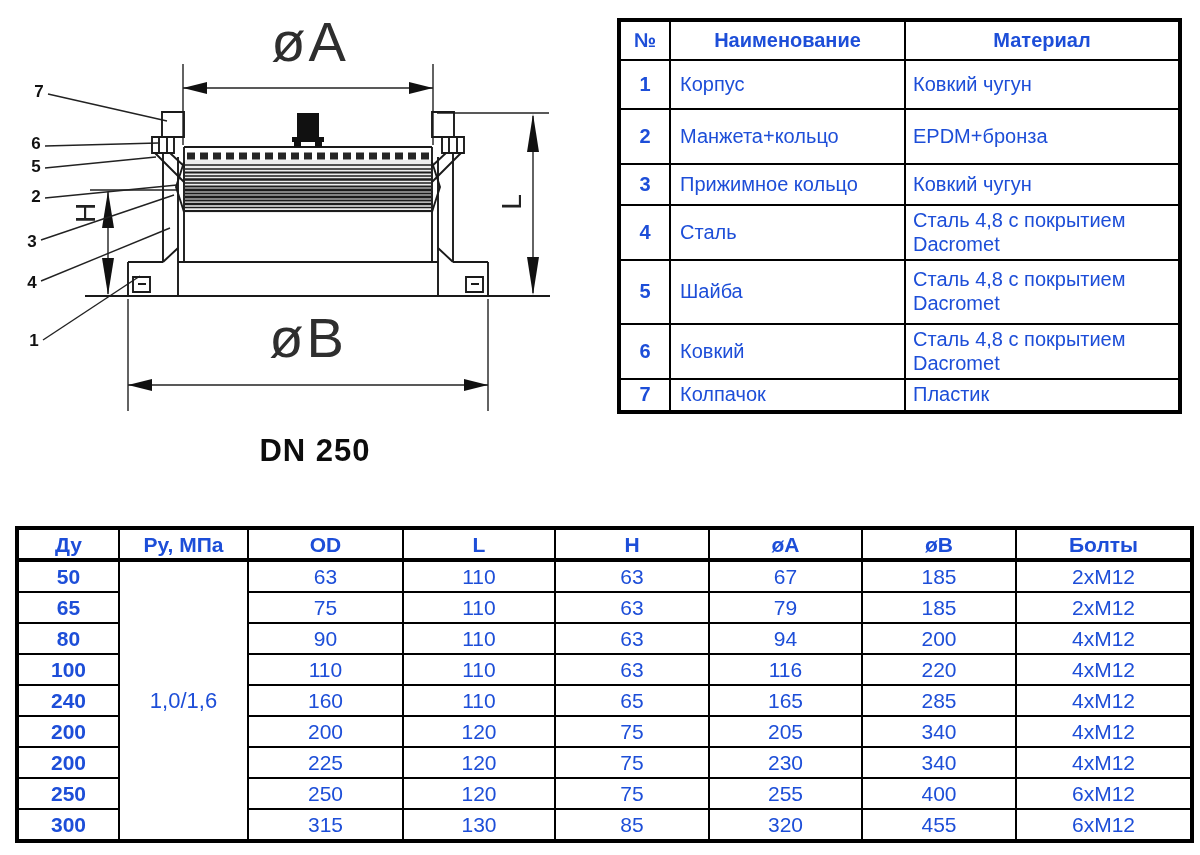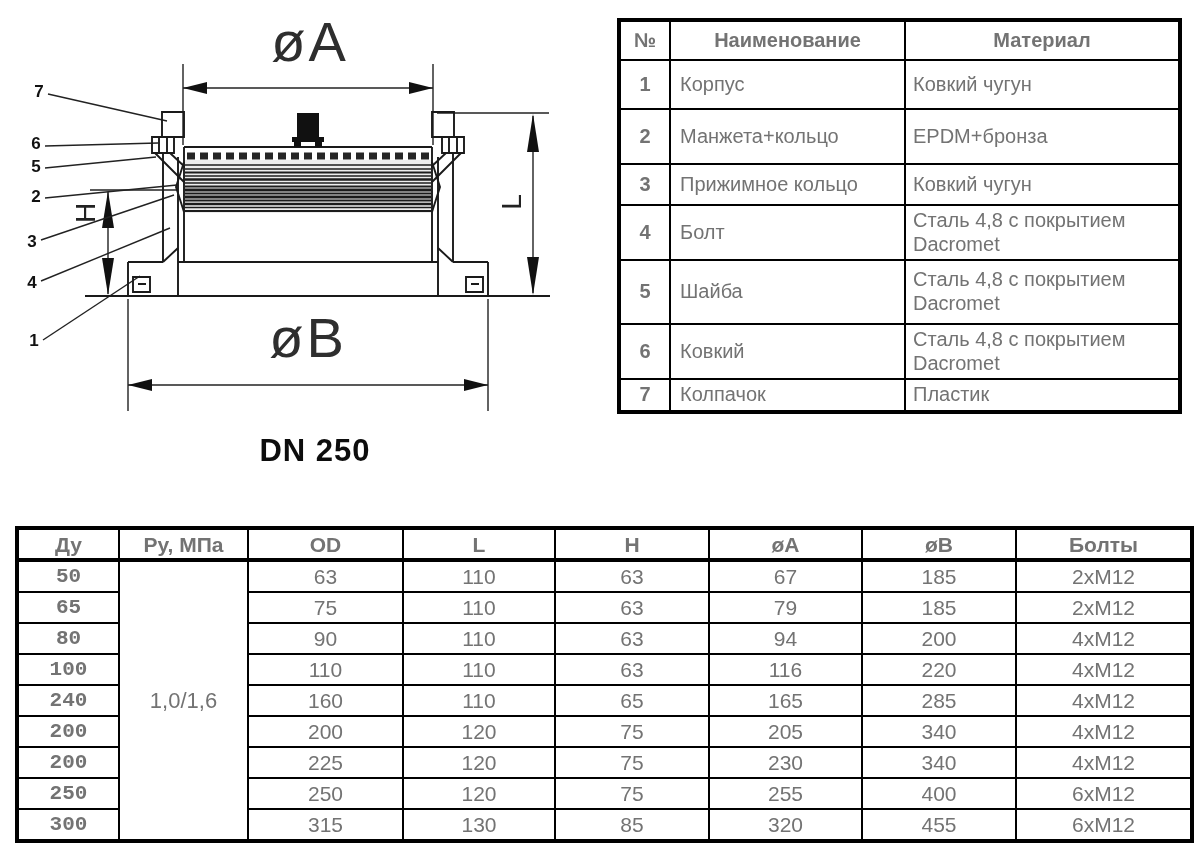--- a/index.html
+++ b/index.html
@@ -1,17 +1,17 @@
 <!DOCTYPE html>
 <html><head>
 <meta charset="utf-8">
 <style>
   html,body{margin:0;padding:0;background:#fff;}
   .page{position:relative;width:1200px;height:855px;background:#ffffff;overflow:hidden;
-        font-family:"Liberation Sans","DejaVu Sans",sans-serif;color:#737373;}
+        font-family:"Liberation Sans","DejaVu Sans",sans-serif;color:#1d4ed8;}
   
   .drawing{position:absolute;left:0;top:0;}
   .drawing text{font-family:"Liberation Sans","DejaVu Sans",sans-serif;}
   .dim-glyph{fill:#2e2e2e;letter-spacing:3px;}
   .rot-glyph{fill:#222;font-size:28px;}
   .callout{fill:#111;font-size:17px;font-weight:bold;}
   .caption-text{fill:#0d0d0d;font-size:31px;font-weight:bold;letter-spacing:1px;}
   
   table.parts{position:absolute;left:617px;top:18px;width:561px;border-collapse:collapse;
               table-layout:fixed;border:4px solid #000;}
@@ -27,21 +27,21 @@
   table.parts tbody tr:nth-child(5){height:64px;}
   table.parts tbody tr:nth-child(6){height:55px;}
   table.parts tbody tr:nth-child(7){height:33px;}
   
   table.dims{position:absolute;left:15px;top:526px;width:1175px;border-collapse:collapse;
              table-layout:fixed;border:4px solid #000;}
   table.dims th,table.dims td{border:2.5px solid #000;text-align:center;padding:0;
                               font-size:21px;line-height:1;}
   table.dims thead th{height:28px;font-weight:bold;border-bottom:4px solid #000;}
   table.dims tbody td{height:29px;}
-  table.dims td.du{font-weight:bold;font-family:Liberation Mono, monospace;}
+  table.dims td.du{font-weight:bold;}
   table.dims td.press{font-size:22px;text-align:center;}
 </style>
 </head>
 <body>
 
 <div class="page">
 
   <svg class="drawing" width="600" height="480" viewBox="0 0 600 480">
 
     <g stroke="#222" stroke-width="1.4" fill="none">
@@ -161,21 +161,21 @@
         <td>Манжета+кольцо</td>
         <td class="mat">EPDM+бронза</td>
       </tr>
       <tr>
         <td class="num">3</td>
         <td>Прижимное кольцо</td>
         <td class="mat">Ковкий чугун</td>
       </tr>
       <tr>
         <td class="num">4</td>
-        <td>Болт</td>
+        <td>Сталь</td>
         <td class="mat">Сталь 4,8 с покрытием
 Dacromet</td>
       </tr>
       <tr>
         <td class="num">5</td>
         <td>Шайба</td>
         <td class="mat">Сталь 4,8 с покрытием
 Dacromet</td>
       </tr>
       <tr>

